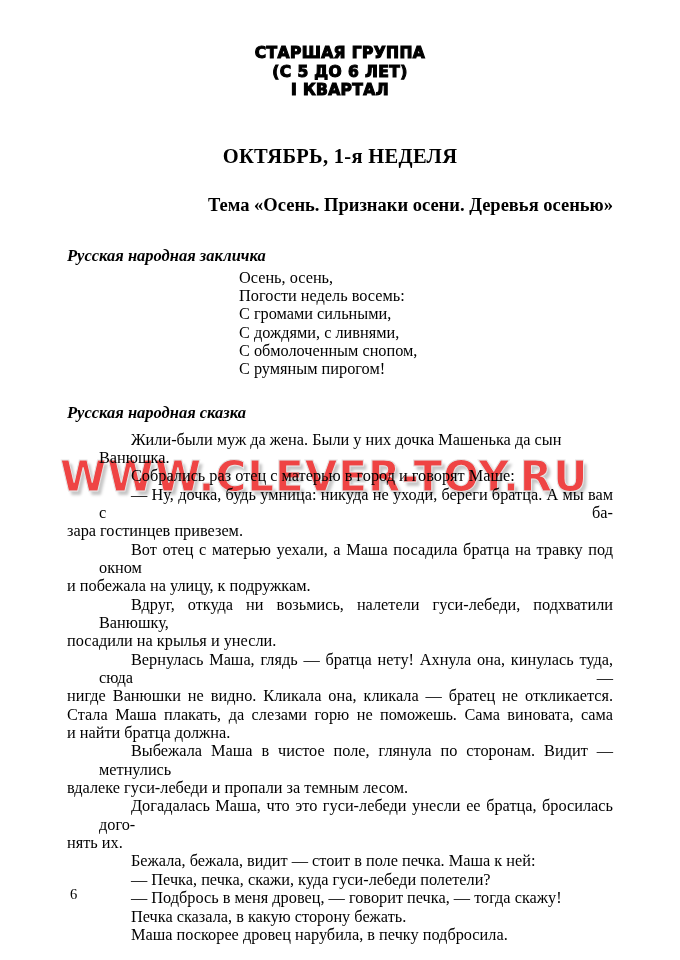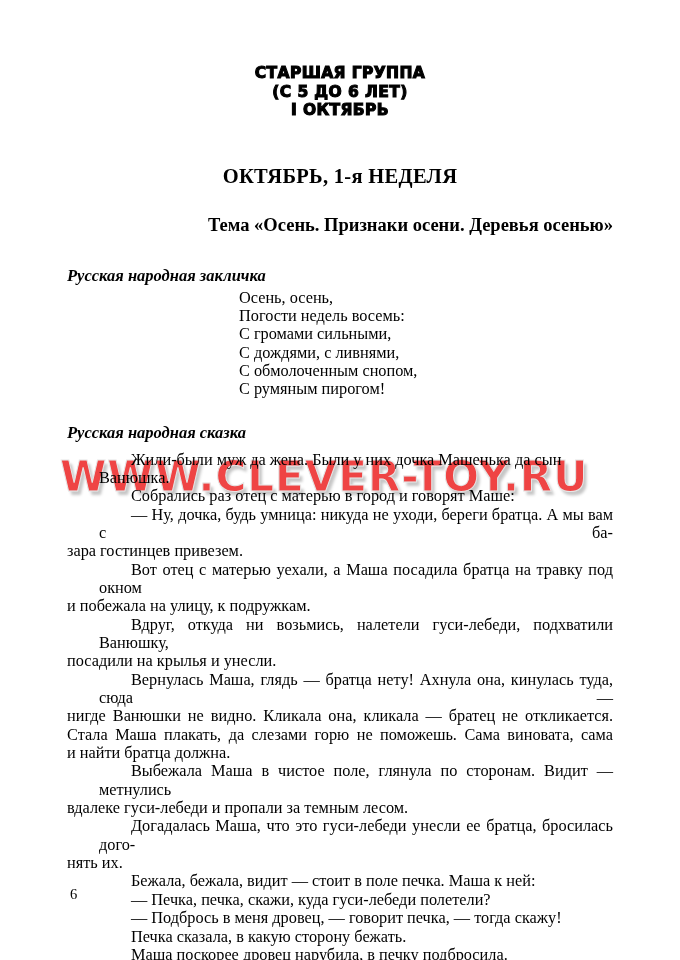--- a/index.html
+++ b/index.html
@@ -9,21 +9,21 @@
     height: 960px;
     margin: 0 auto;
     background: #ffffff;
     color: #000000;
     font-family: "Liberation Serif", serif;
     box-sizing: border-box;
     padding: 0 67px;
     overflow: hidden;
   }
   .header-block {
-    padding-top: 64px;
+    padding-top: 44px;
     text-align: center;
     font-family: "DejaVu Sans", sans-serif;
     font-weight: bold;
     font-size: 15.5px;
     line-height: 18.5px;
     letter-spacing: 0.4px;
     -webkit-text-stroke: 1.1px #000;
   }
   .week-title {
     margin-top: 45px;
@@ -97,21 +97,21 @@
 </head>
 <body>
 
 <div class="page">
 
   <div class="watermark">WWW.CLEVER-TOY.RU</div>
 
   <div class="header-block">
     <div>СТАРШАЯ ГРУППА</div>
     <div>(С 5 ДО 6 ЛЕТ)</div>
-    <div>I ОКТЯБРЬ</div>
+    <div>I КВАРТАЛ</div>
   </div>
 
   <div class="week-title">ОКТЯБРЬ, 1-я НЕДЕЛЯ</div>
 
   <div class="theme-title">Тема «Осень. Признаки осени. Деревья осенью»</div>
 
   <div class="section-heading">Русская народная закличка</div>
 
   <div class="poem">
     <div class="ln">Осень, осень,</div>

